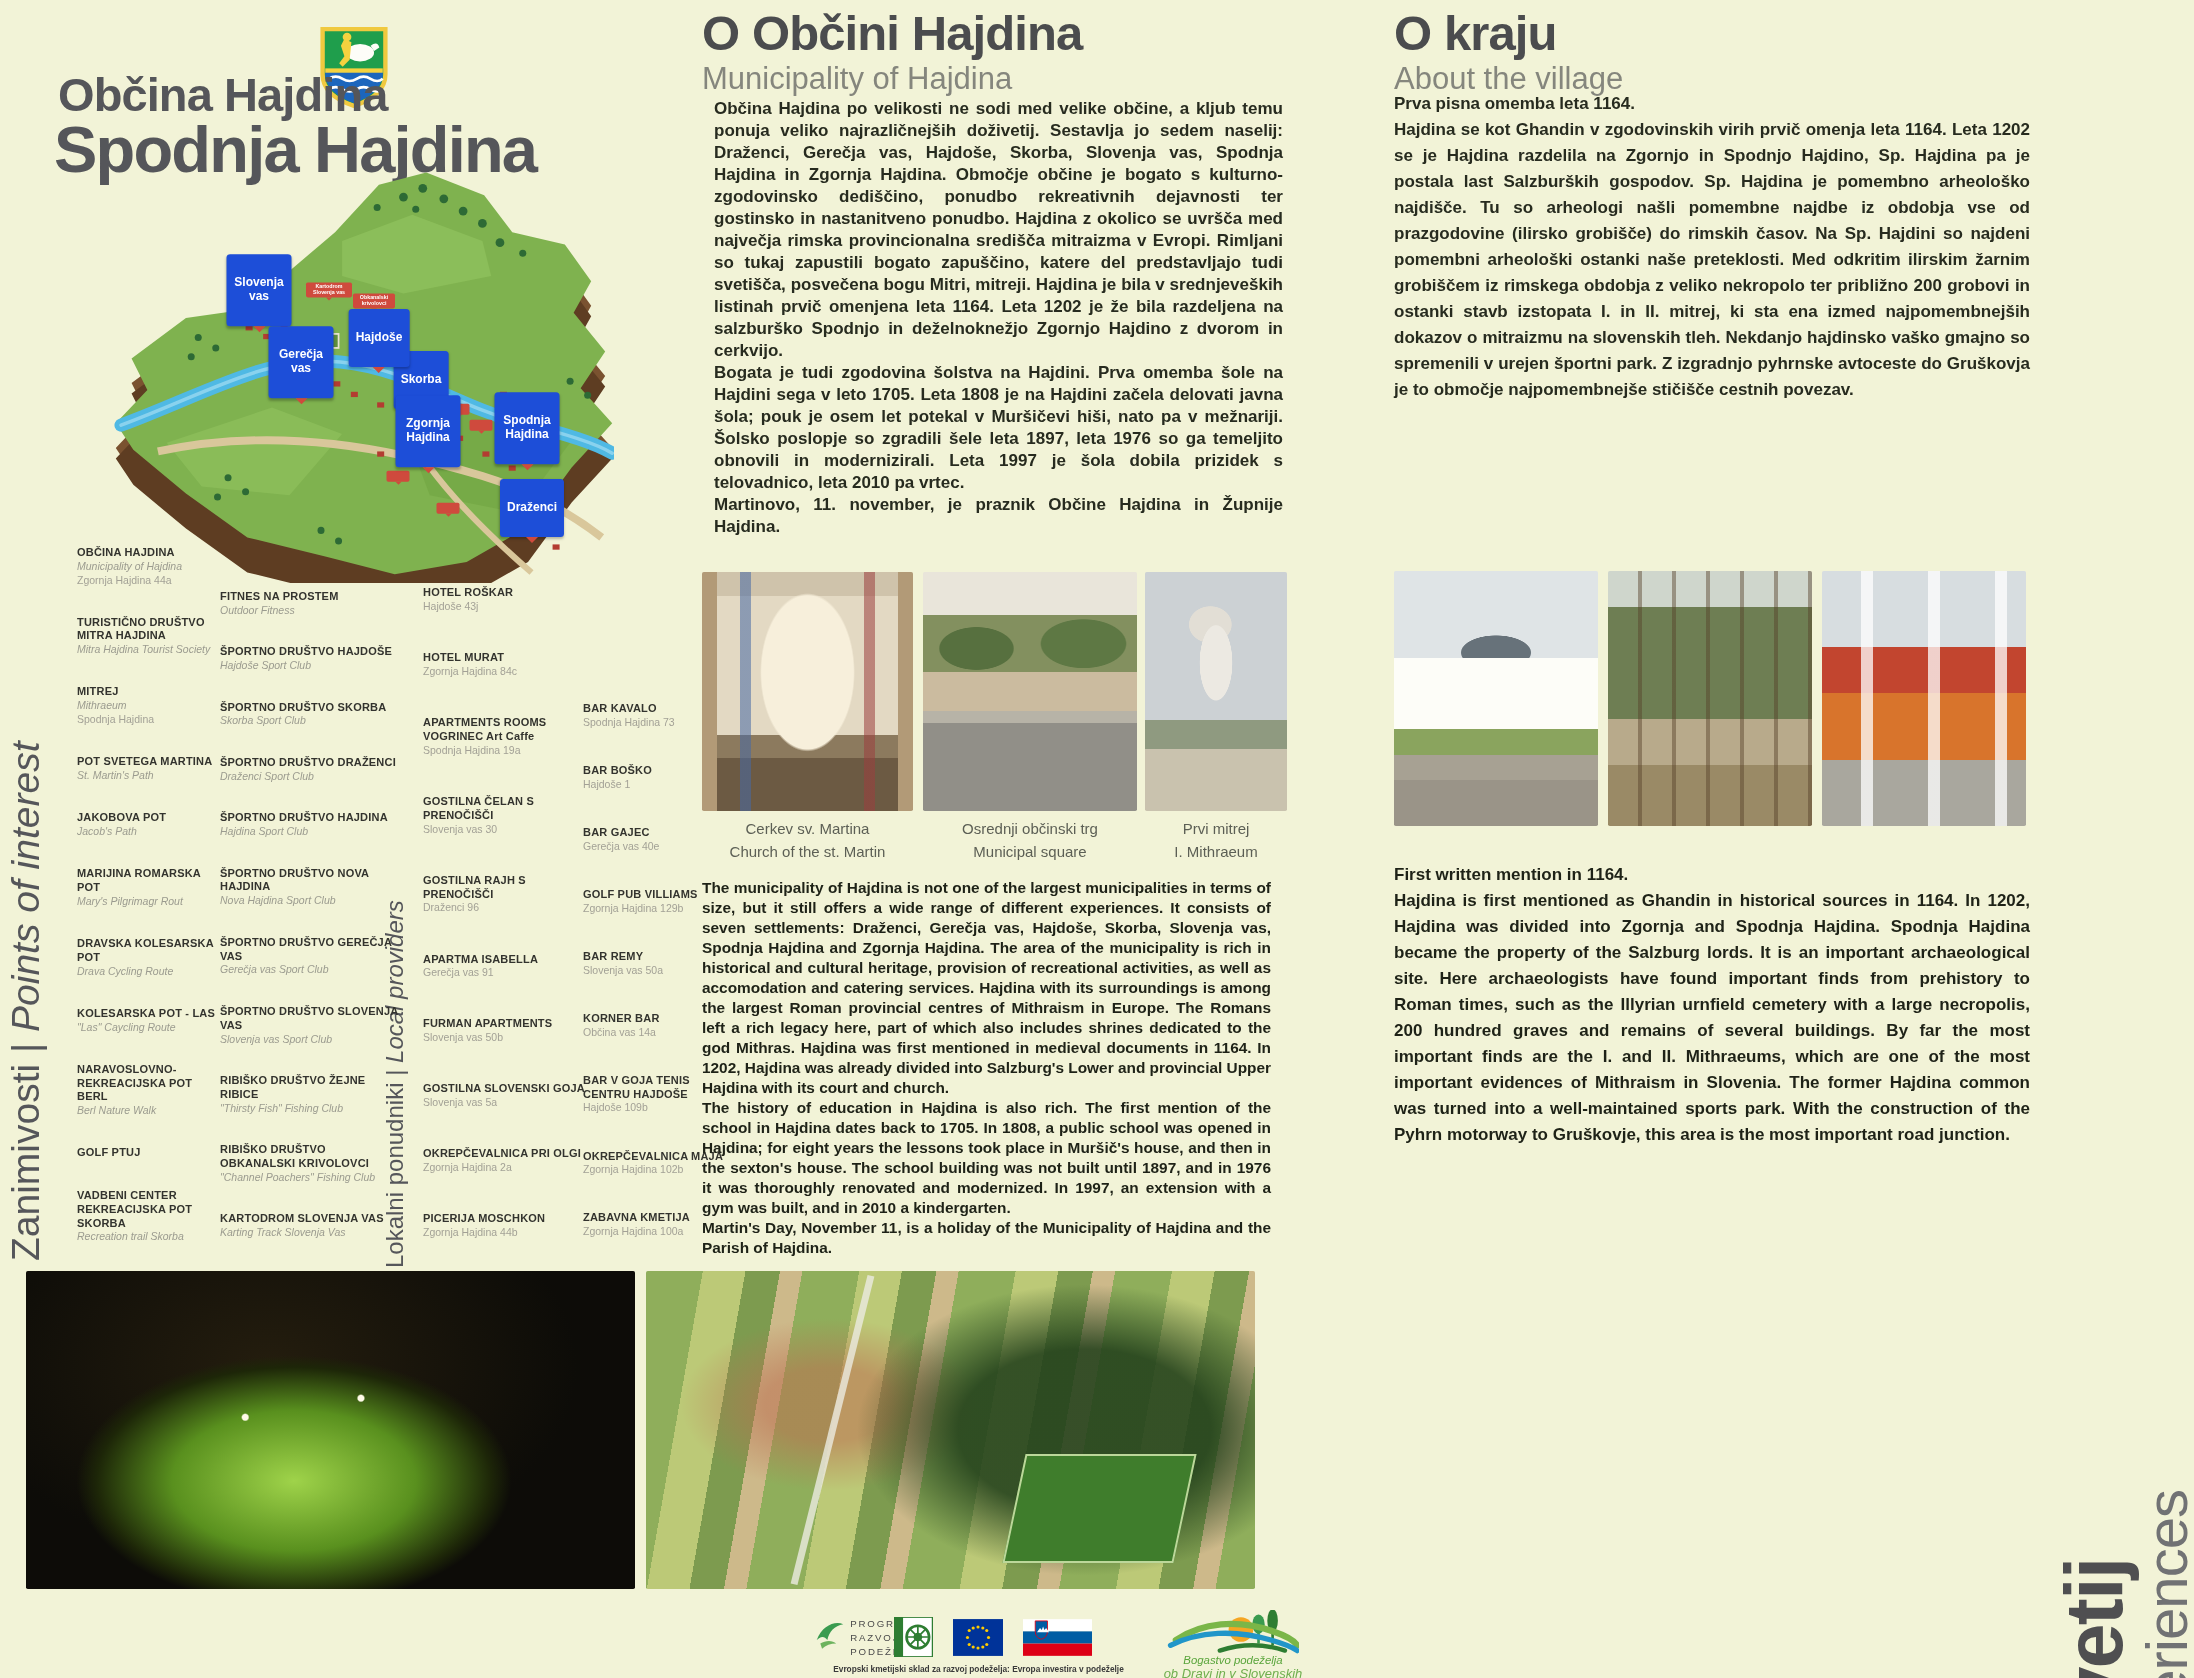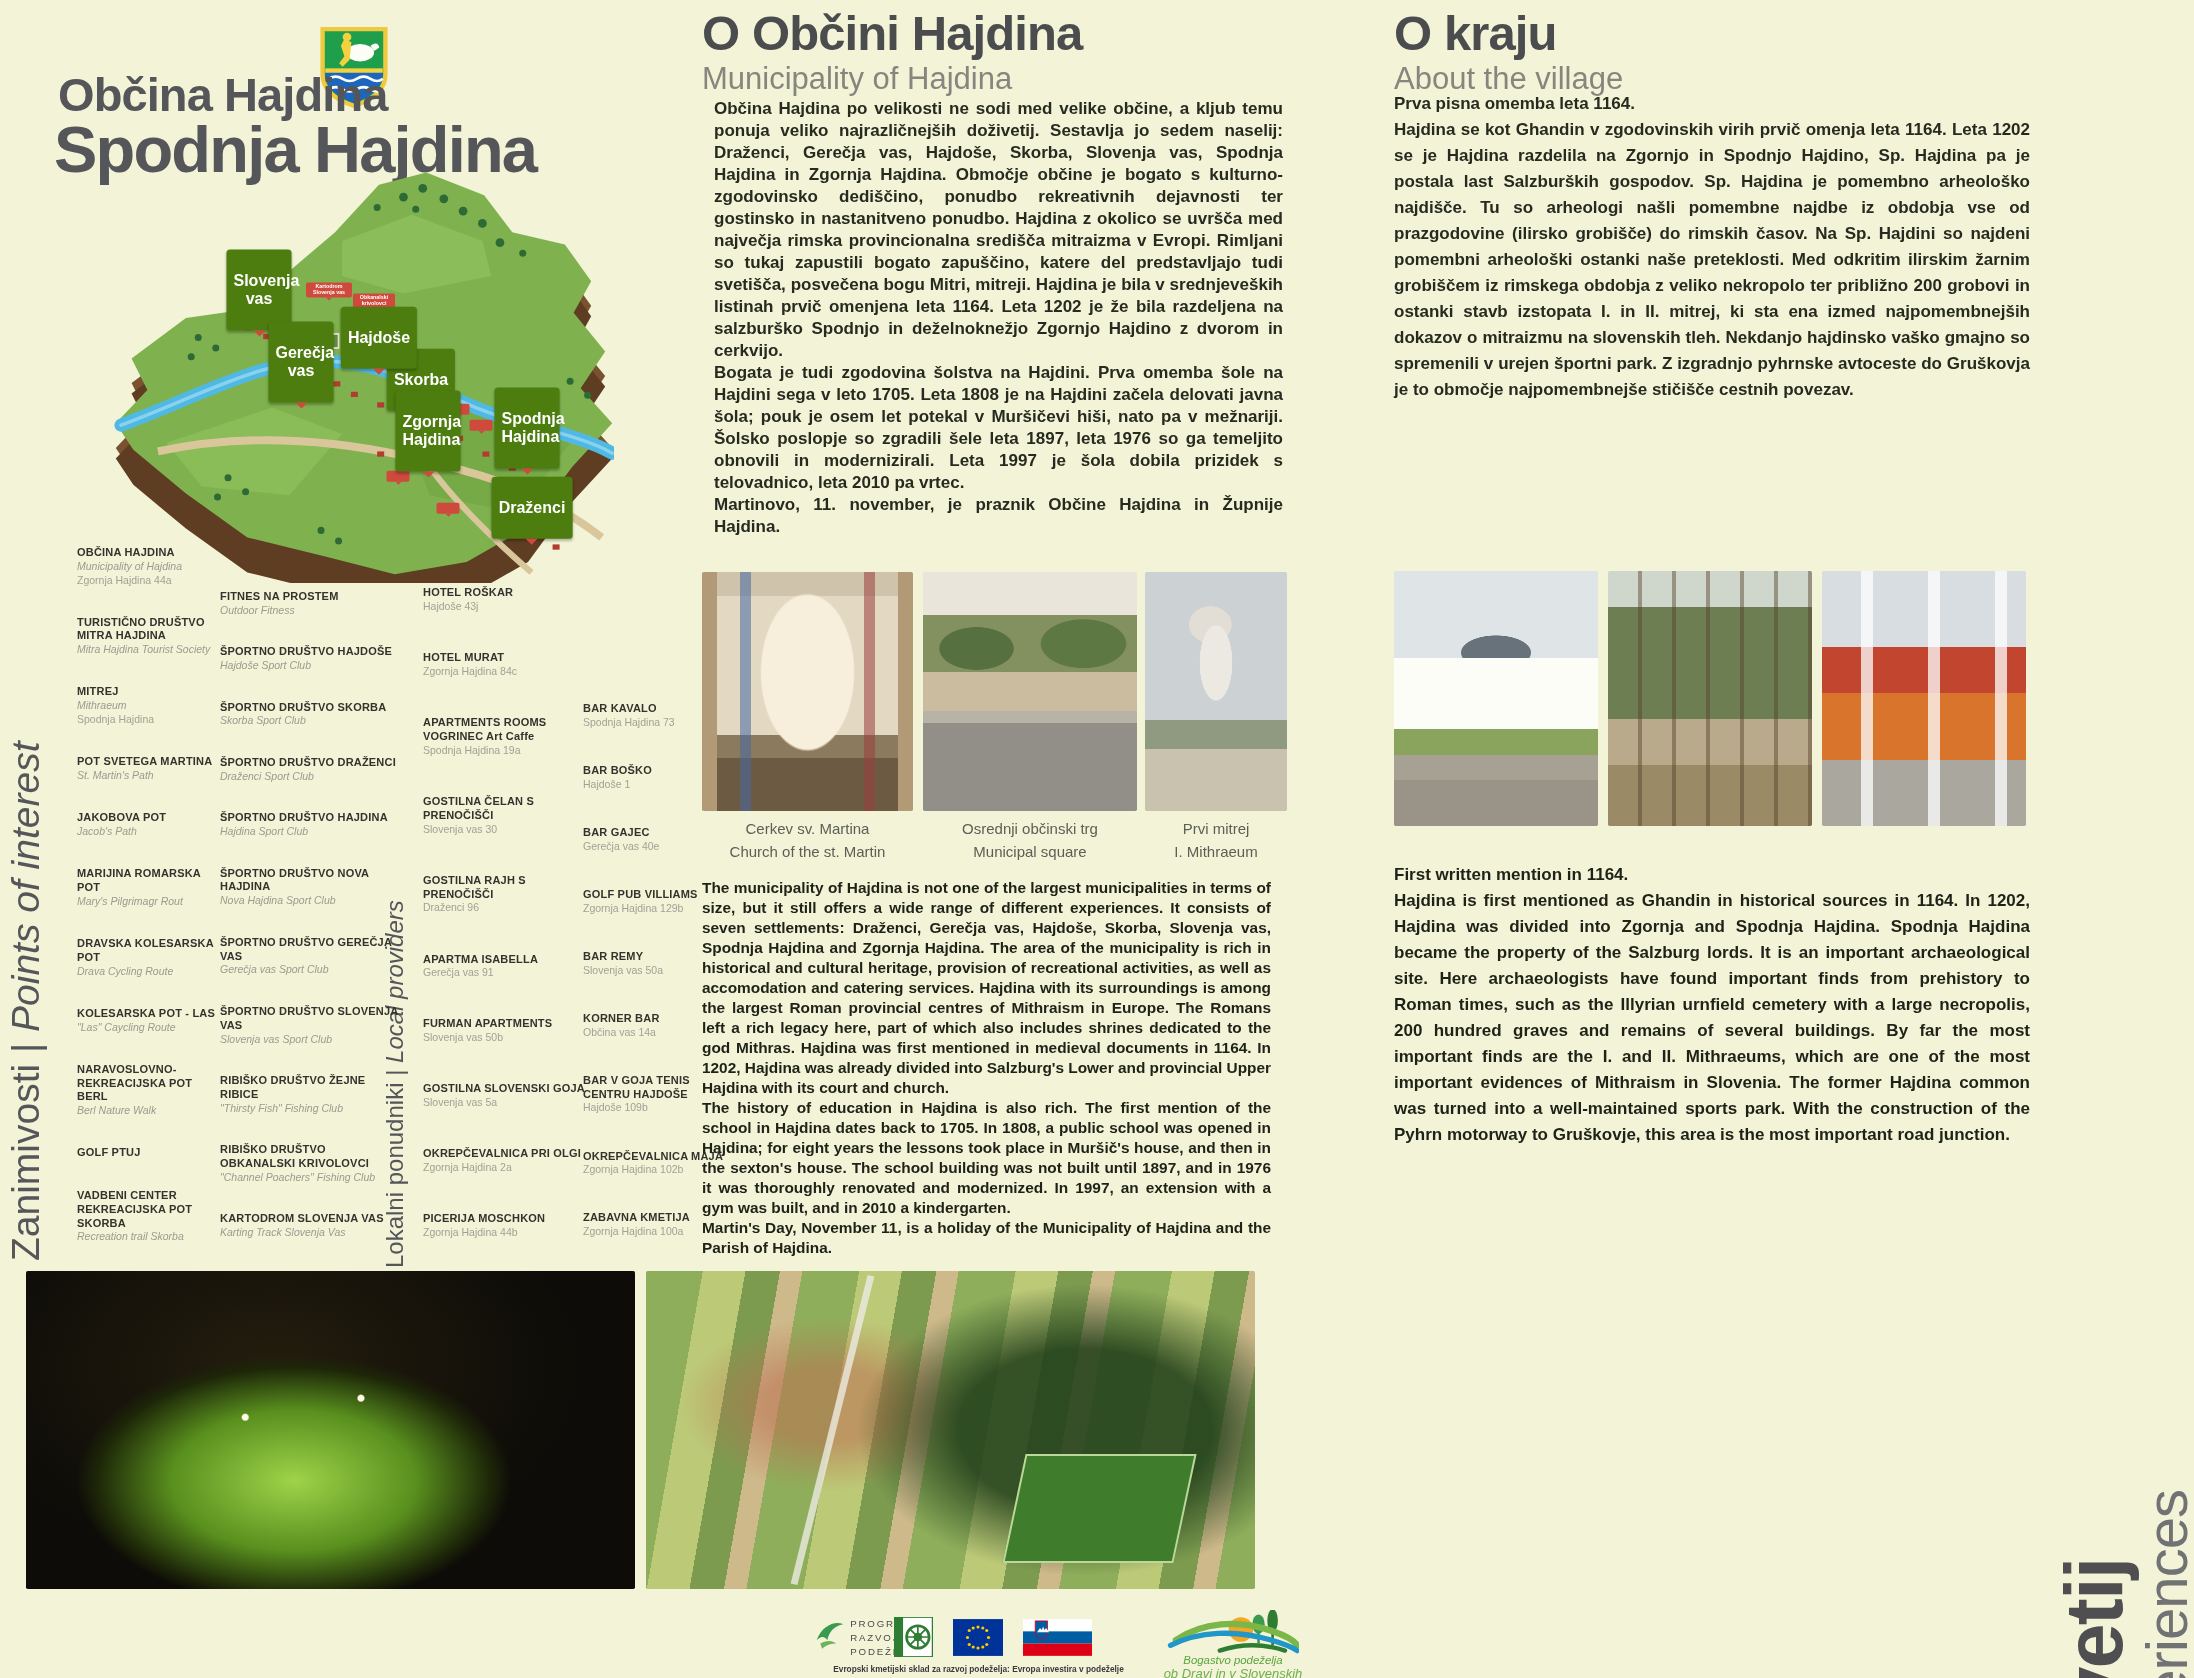--- a/index.html
+++ b/index.html
@@ -7,22 +7,22 @@
          font-family:"Liberation Sans",sans-serif;color:#33332f;}
   .abs{position:absolute;}
 
   
   .title1{left:58px;top:67px;font-size:47px;font-weight:700;color:#55565a;letter-spacing:-0.9px;}
   .title2{left:54px;top:112px;font-size:65px;font-weight:800;color:#55565a;letter-spacing:-1.8px;}
 
   
   .map{left:114px;top:162px;width:500px;height:421px;}
   .map svg{position:absolute;left:0;top:0;}
-  .pin{position:absolute;transform:translate(-50%,-50%);background:#4d7c0f;color:#fff;
-       font-weight:700;font-size:16px;line-height:1.15;padding:22px 7px;border-radius:3.5px;
+  .pin{position:absolute;transform:translate(-50%,-50%);background:#1d4ed8;color:#fff;
+       font-weight:700;font-size:12px;line-height:1.15;padding:22px 7px;border-radius:3.5px;
        text-align:center;box-shadow:0 1.8px 2.6px rgba(0,0,0,.25);z-index:3;}
   .pin:after{content:"";position:absolute;left:50%;top:100%;transform:translateX(-50%);
        border:6.1px solid transparent;border-top-color:#cf4a3d;}
   .pin.narrow{width:51px;}
   .mini{position:absolute;transform:translate(-50%,-50%);background:#cf4a3d;color:#fff;
        font-weight:700;font-size:5.3px;line-height:1.1;padding:1.8px 3.5px;border-radius:1.8px;
        text-align:center;z-index:2;min-width:16px;min-height:7px;}
   .mini:after{content:"";position:absolute;left:50%;top:100%;transform:translateX(-50%);
        border:3.5px solid transparent;border-top-color:#cf4a3d;}
 

